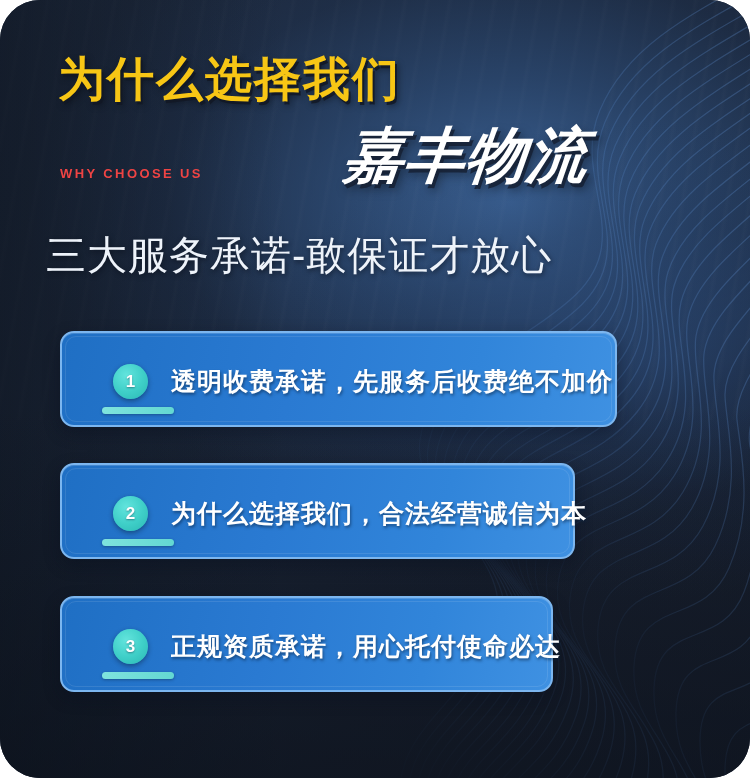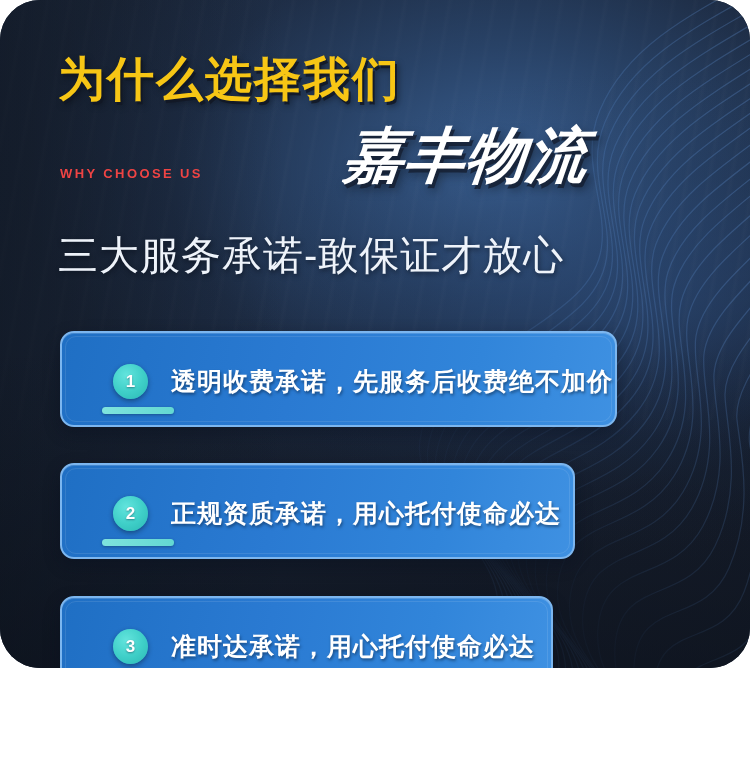--- a/index.html
+++ b/index.html
@@ -10,21 +10,21 @@
     height: 778px;
     background: #ffffff;
     font-family: "Liberation Sans", "DejaVu Sans", sans-serif;
     overflow: hidden;
   }
 
   
   #poster {
     position: relative;
     width: 750px;
-    height: 668px;
+    height: 778px;
     border-radius: 40px;
     overflow: hidden;
     background: #1b2536;
   }
 
   
   .bg-base {
     position: absolute;
     inset: 0;
     background:
@@ -133,21 +133,21 @@
     white-space: nowrap;
     transform: skewX(-6deg);
     text-shadow:
       3px 4px 0 rgba(20,30,48,0.78),
       5px 6px 10px rgba(10,16,26,0.55);
   }
 
   
   .subtitle {
     position: absolute;
-    left: 58px;
+    left: 46px;
     top: 232px;
     font-size: 40px;
     font-weight: 400;
     color: #eef3fa;
     letter-spacing: 1px;
     line-height: 1.15;
     white-space: nowrap;
     text-shadow: 1px 2px 5px rgba(8,14,24,0.6);
   }
 
@@ -293,24 +293,24 @@
 
       <div class="promise-card card-1">
         <div class="badge">1</div>
         <div class="underbar"></div>
         <div class="card-text">透明收费承诺，先服务后收费绝不加价</div>
       </div>
 
       <div class="promise-card card-2">
         <div class="badge">2</div>
         <div class="underbar"></div>
-        <div class="card-text">正规资质承诺，用心托付使命必达</div>
+        <div class="card-text">为什么选择我们，合法经营诚信为本</div>
       </div>
 
       <div class="promise-card card-3">
         <div class="badge">3</div>
         <div class="underbar"></div>
-        <div class="card-text">准时达承诺，用心托付使命必达</div>
+        <div class="card-text">正规资质承诺，用心托付使命必达</div>
       </div>
 
     </div>
   </div>
 </div>
 
 </body></html>

